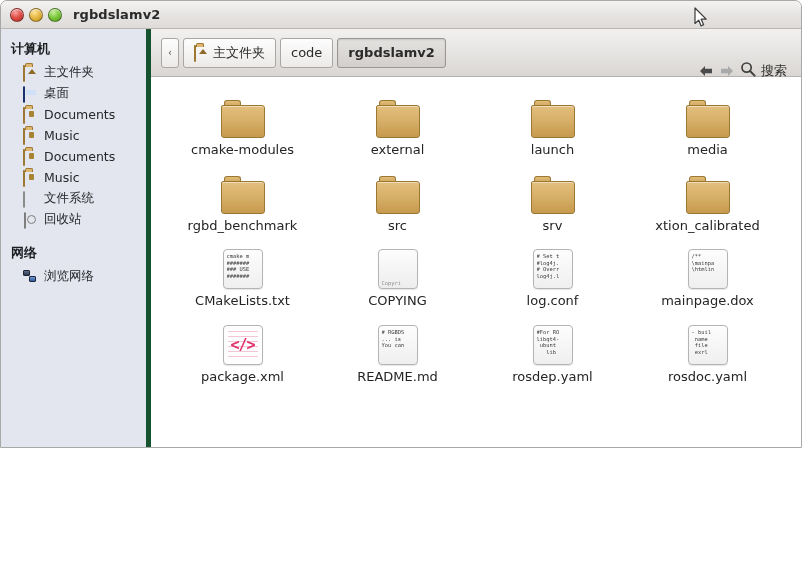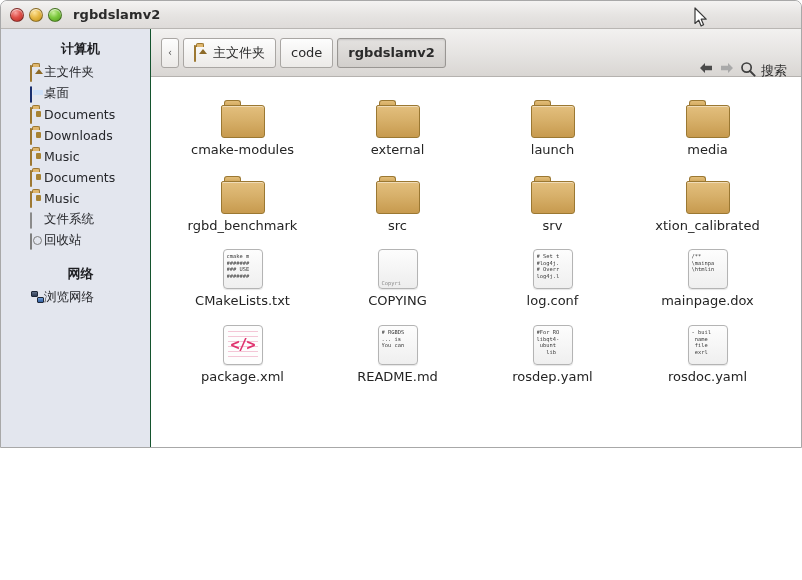--- a/index.html
+++ b/index.html
@@ -50,26 +50,25 @@
     letter-spacing: 0.1px;
   }
 
   
   #body-row { display: flex; height: 551px; }
 
   
   #sidebar {
     width: 150px;
     background: #e3e6ee;
-    border-right: 1px solid #14532d;
+    border-right: 5px solid #14532d;
     padding-top: 7px;
     font-size: 12.5px;
     color: #26272b;
     overflow: hidden;
-    text-align: center;
   }
   .sb-head {
     font-weight: bold;
     font-size: 13px;
     padding: 4px 0 4px 10px;
     color: #1d1e22;
   }
   .sb-item {
     display: flex;
     align-items: center;
@@ -210,21 +209,21 @@
   .crumb.current {
     font-weight: bold;
     background: linear-gradient(to bottom, #e4e2e0, #d2cfcc);
     border-color: #999693;
     box-shadow: inset 0 1px 2px rgba(0,0,0,0.13);
   }
 
   #toolbar-right {
     margin-left: auto;
     display: flex;
-    align-items: flex-start;
+    align-items: flex-end;
     gap: 5px;
     padding-right: 6px;
     margin-top: 36px;
   }
   .navarrow { cursor: default; line-height: 1; }
   .search-box { display: flex; align-items: center; gap: 5px; cursor: default; }
   .search-label { font-size: 13px; color: #2b2b2b; }
 
   
   #filegrid {
@@ -378,24 +377,20 @@
       <div class="sb-item">
         <span class="mini-ico"><span class="mini-desktop"></span></span>
         <span class="sb-label">桌面</span>
       </div>
 
       <div class="sb-item">
         <span class="mini-ico"><span class="mini-folder"><span class="dot"></span></span></span>
         <span class="sb-label">Documents</span>
       </div>
 
-      <div class="sb-item">
-        <span class="mini-ico"><span class="mini-folder"><span class="dot"></span></span></span>
-        <span class="sb-label">Downloads</span>
-      </div>
 
       <div class="sb-item">
         <span class="mini-ico"><span class="mini-folder"><span class="dot"></span></span></span>
         <span class="sb-label">Music</span>
       </div>
 
       <div class="sb-item">
         <span class="mini-ico"><span class="mini-folder"><span class="dot"></span></span></span>
         <span class="sb-label">Documents</span>
       </div>

